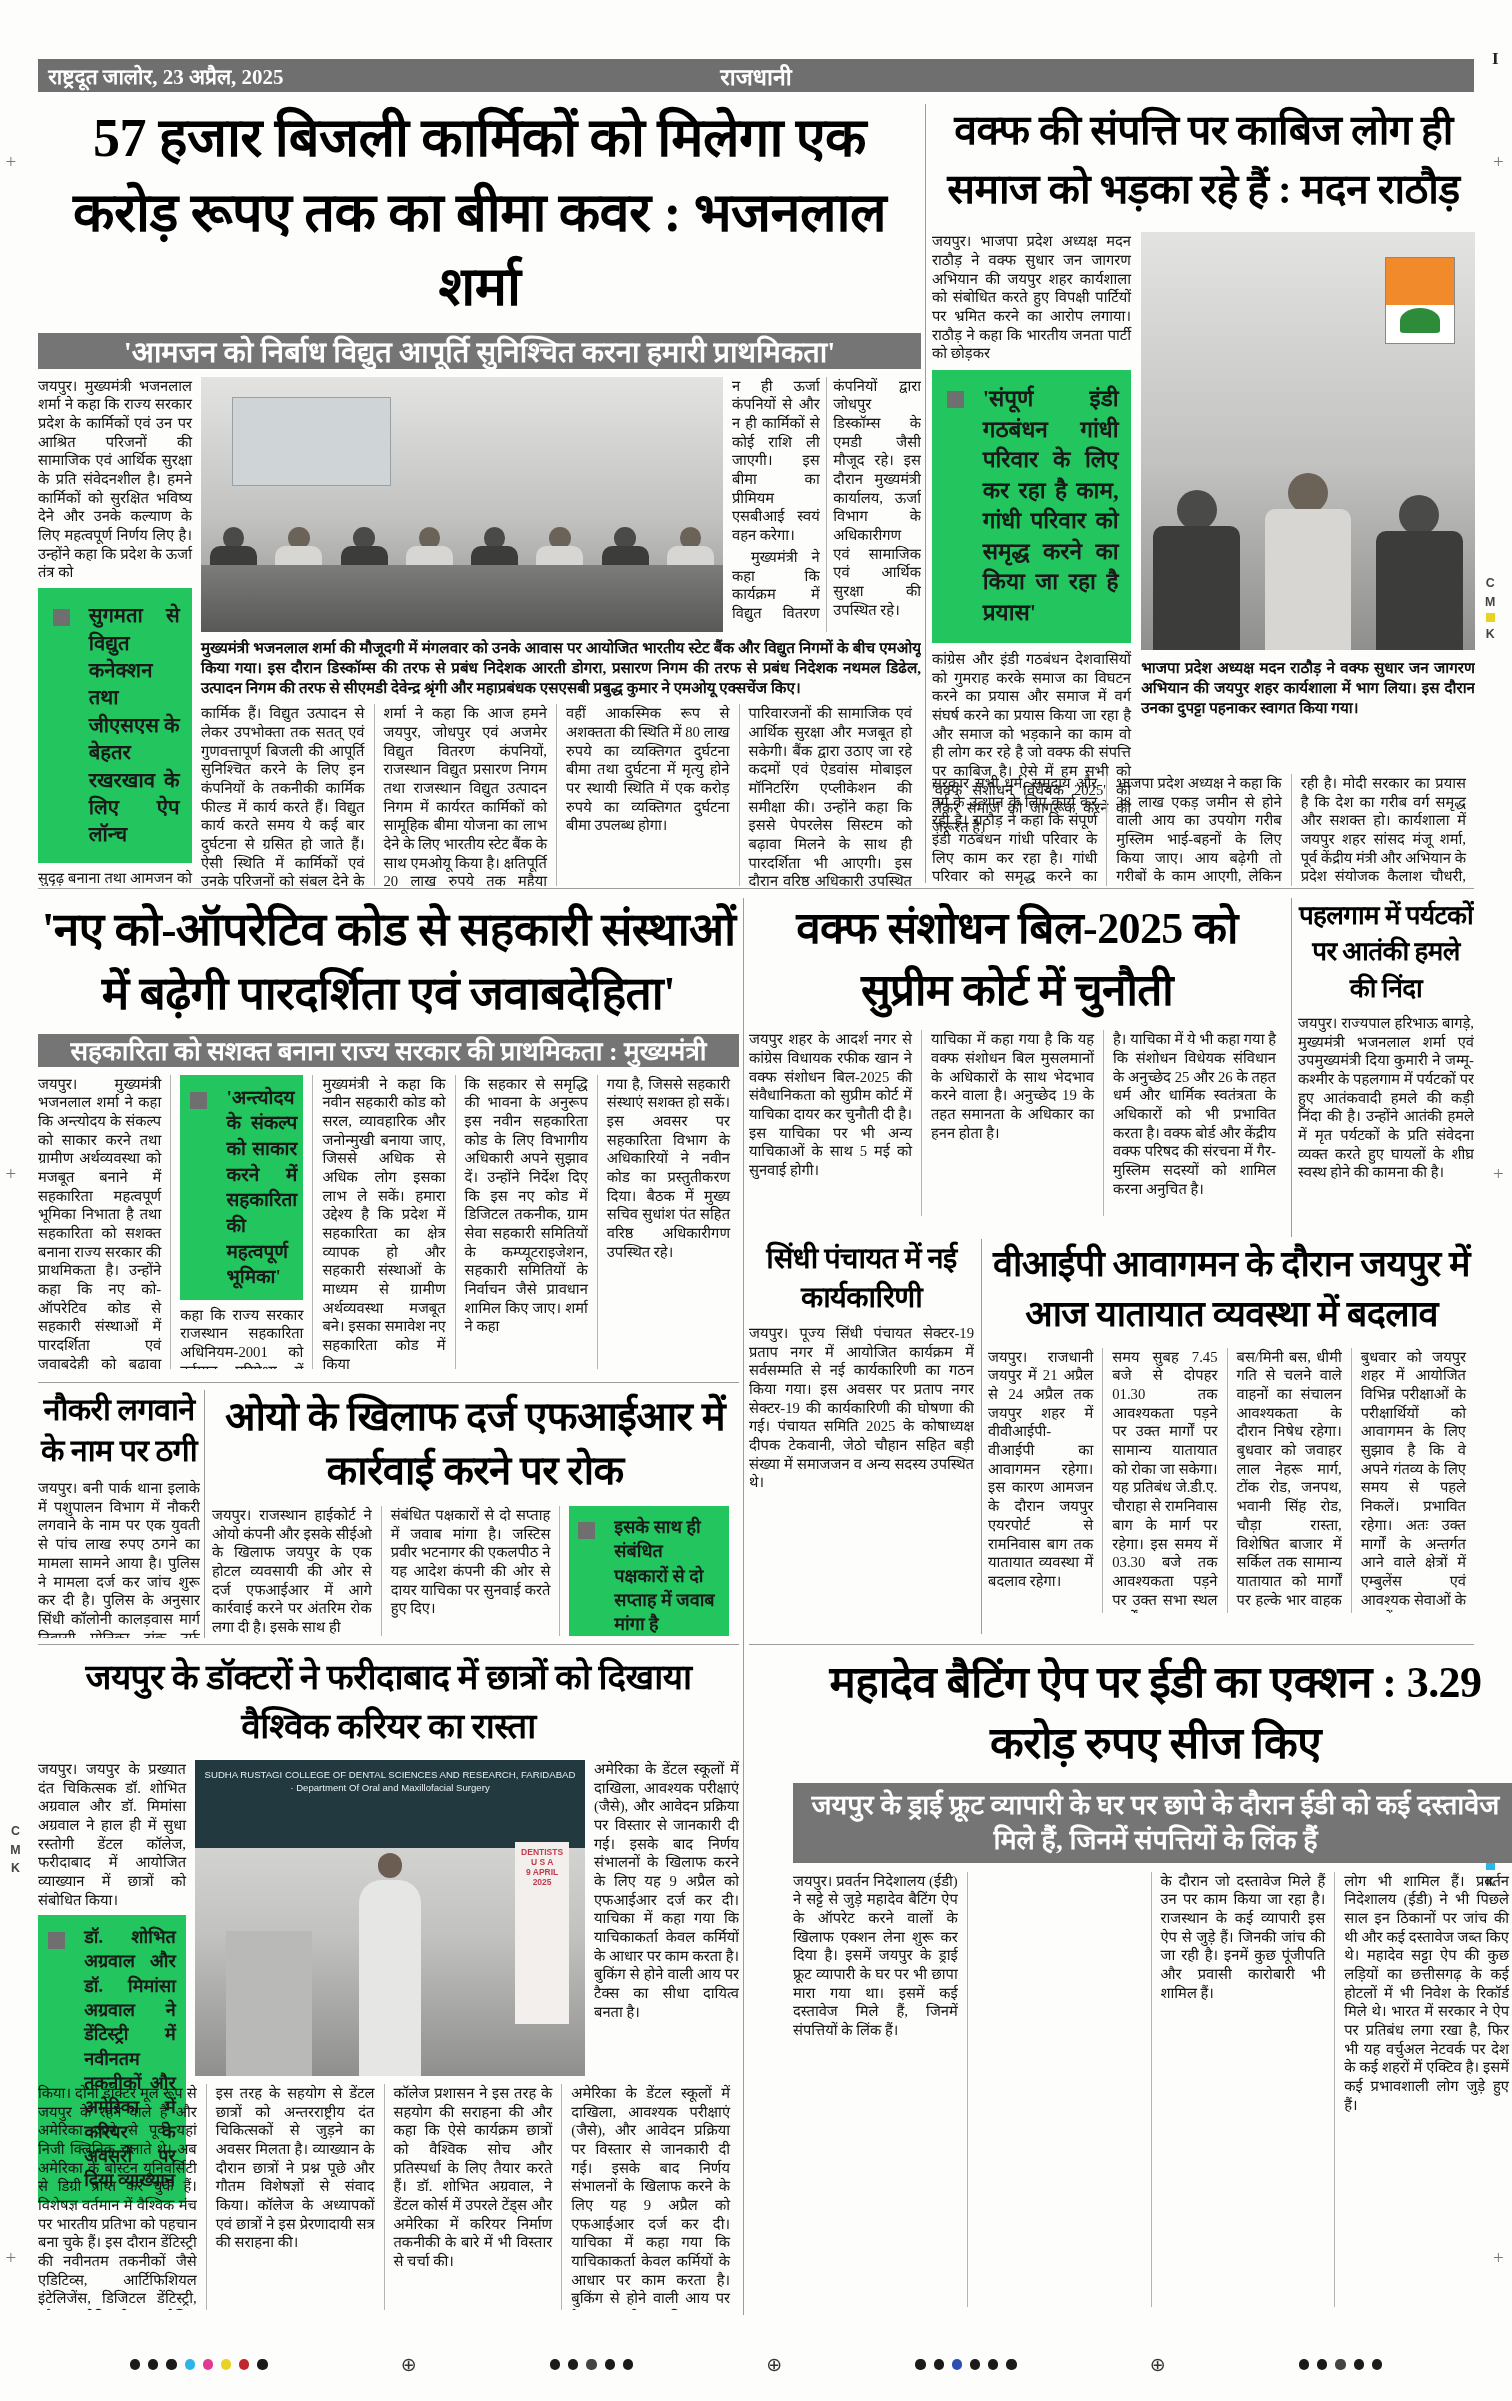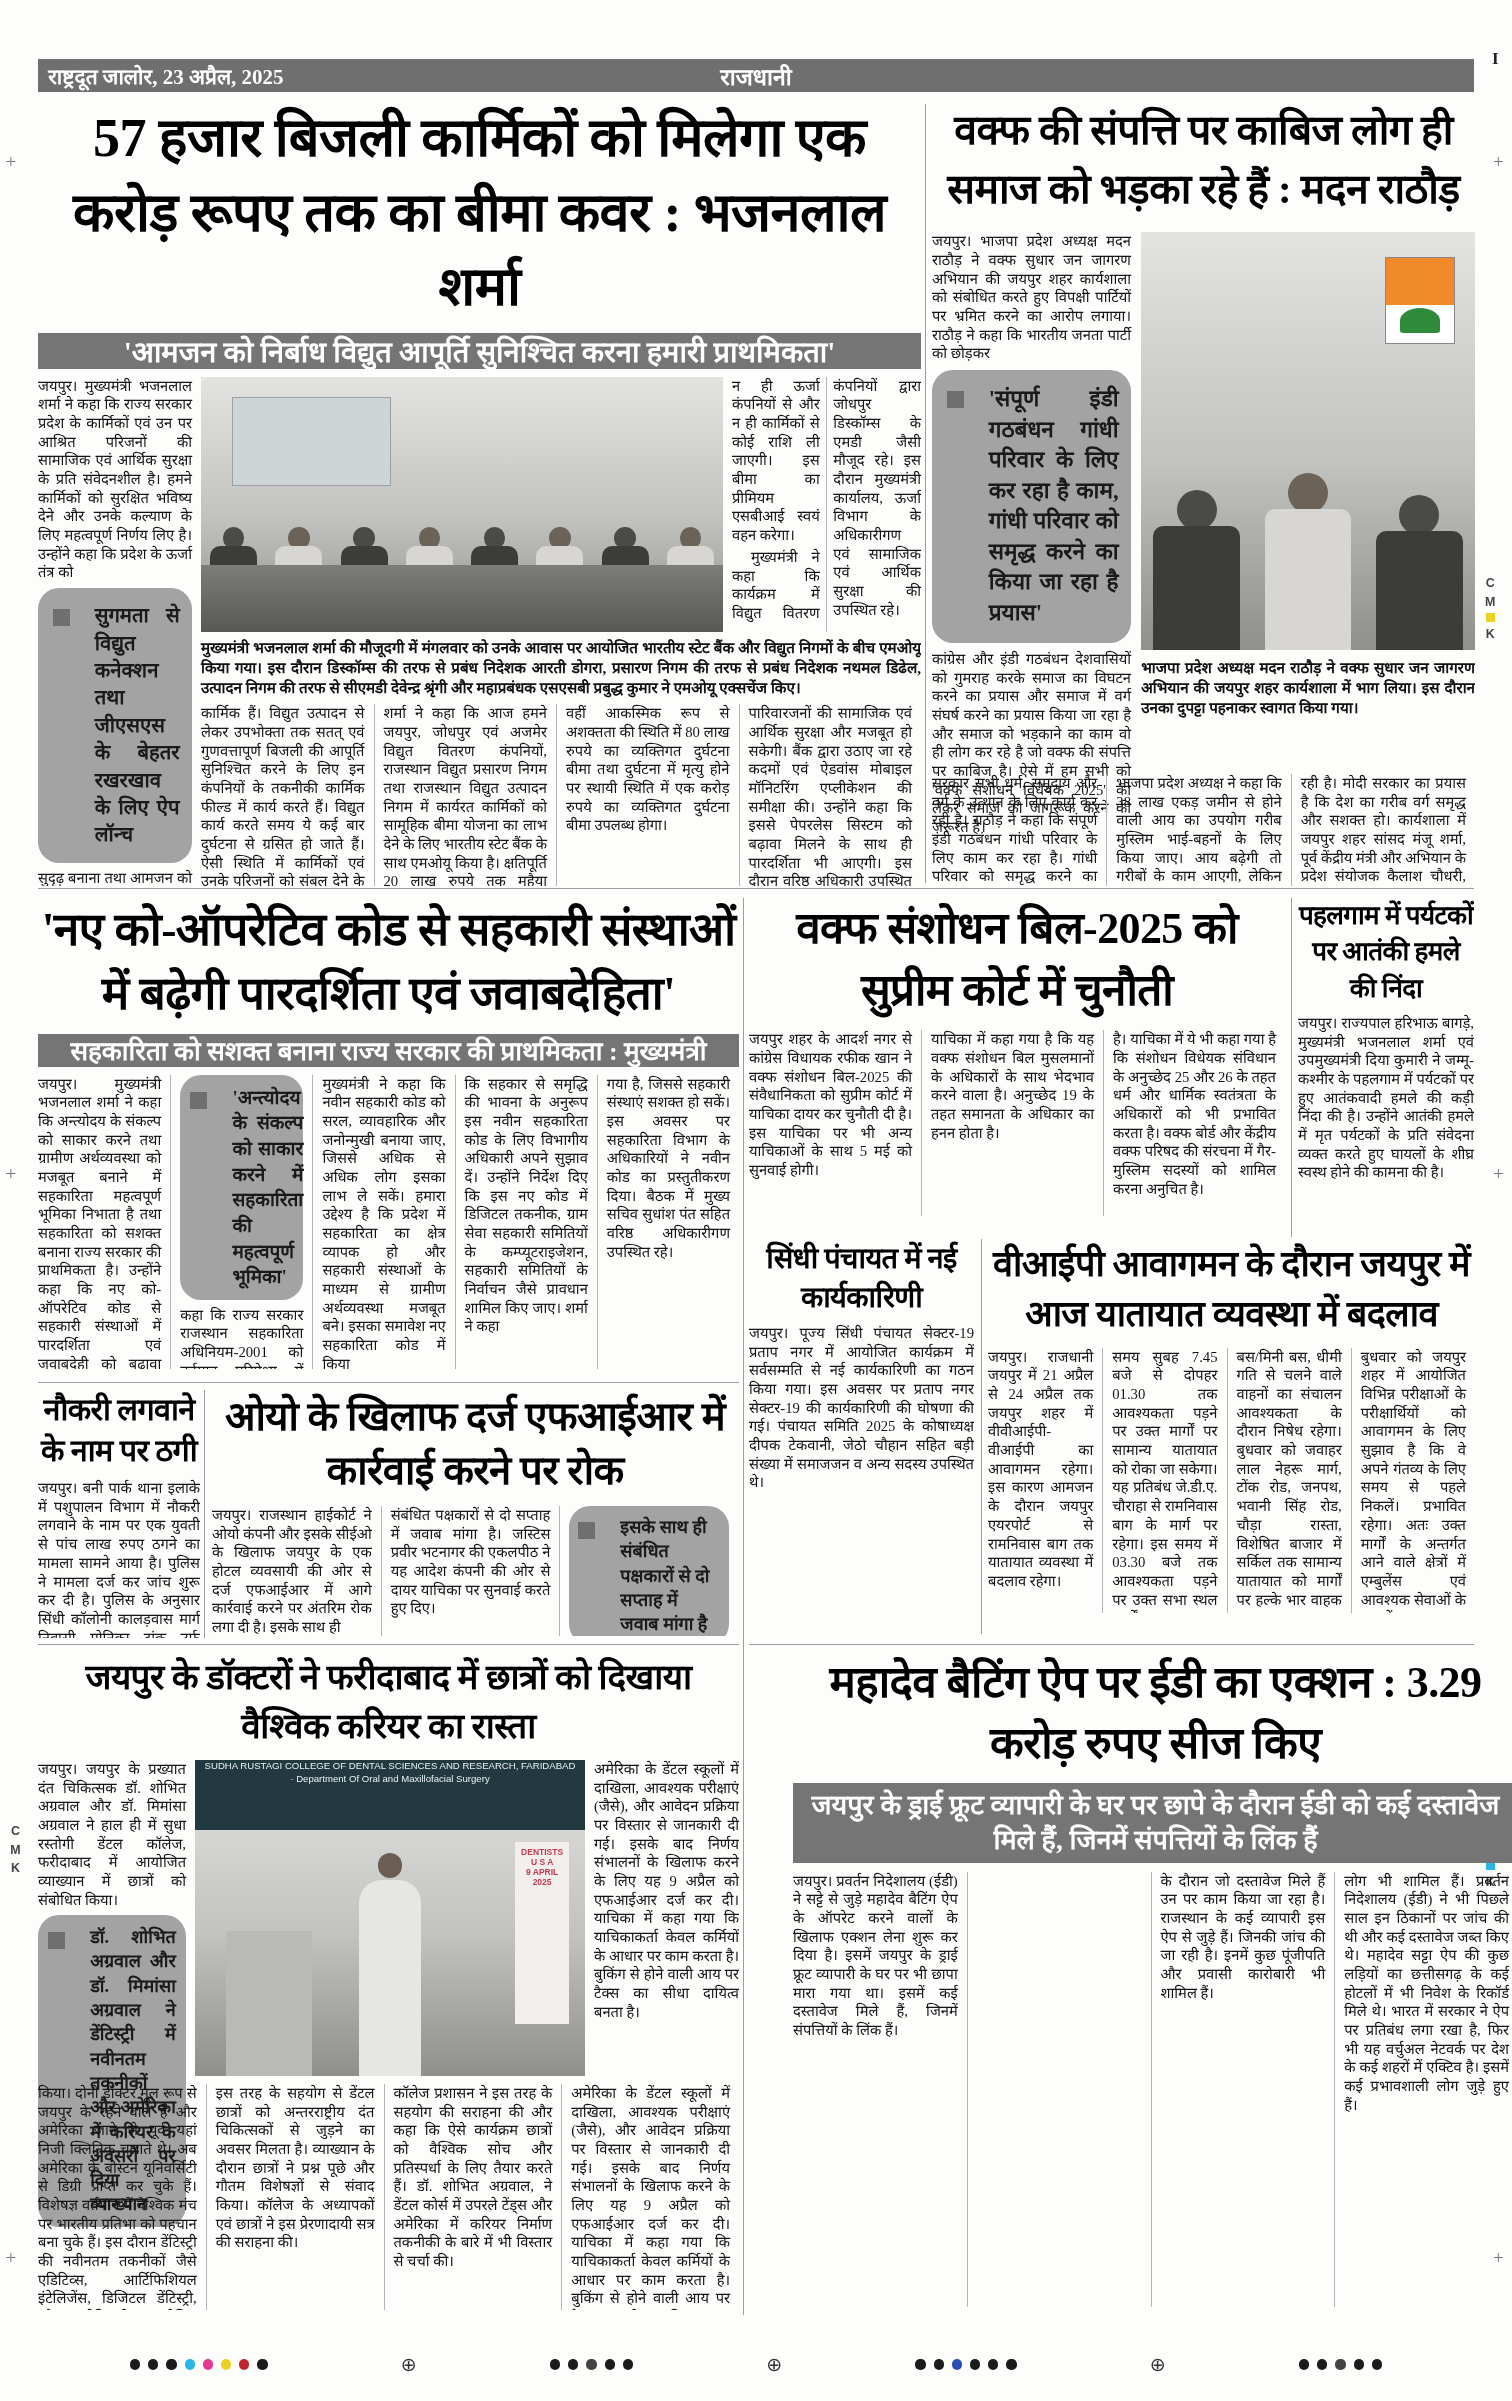--- a/index.html
+++ b/index.html
@@ -14,39 +14,39 @@
   
   .sec{position:absolute;overflow:hidden;}
   .hl{font-weight:bold;text-align:center;line-height:1.3;color:#000;letter-spacing:-0.6px;}
   .bar{background:#757575;color:#fff;font-weight:bold;text-align:center;display:flex;align-items:center;justify-content:center;}
   .body{font-size:14.7px;line-height:1.27;text-align:justify;color:#141414;}
   .body p{margin:0 0 3.4px 0;text-indent:19px;}
   .body p.nofirst{text-indent:0;}
   .colrow{display:flex;}
   .colrow .c{flex:1;padding:0 9px;border-left:0.6px solid #b4b4b4;overflow:hidden;}
   .colrow .c:first-child{border-left:none;padding-left:0;}
-  .qbox{background:#a3a3a3;padding:14.7px 12.4px 14.7px 14.7px;display:flex;gap:25px;border-radius:21px;}
+  .qbox{background:#22c55e;padding:14.7px 12.4px 14.7px 14.7px;display:flex;gap:19px;}
   .qbox .sq{width:17px;height:17px;background:#6f6f6f;flex:0 0 17px;margin-top:6.8px;}
   .qbox .qt{font-size:22.6px;line-height:1.35;font-weight:bold;color:#1a1a1a;}
   .cap{font-weight:bold;font-size:15.2px;line-height:1.3;text-align:justify;}
   .photo{position:relative;background:linear-gradient(180deg,#e3e3e1 0%,#c2c2c0 55%,#8f8f8d 100%);overflow:hidden;}
   .photo .tableline{position:absolute;left:0;right:0;bottom:0;height:26%;background:linear-gradient(180deg,#7c7c7a,#585856);}
   .pplrow{position:absolute;left:0;right:0;bottom:18%;display:flex;justify-content:space-around;align-items:flex-end;}
   .person{width:9%;display:flex;flex-direction:column;align-items:center;}
   .person .hd{width:46%;aspect-ratio:1/1;border-radius:50%;background:#4a4a48;}
   .person .tr{width:100%;height:40px;border-radius:10.2px 10.2px 0 0;background:#3c3c3a;margin-top:-3.4px;}
   .person.lite .hd{background:#6b6258;} .person.lite .tr{background:#d8d6d2;}
   .screenbox{position:absolute;left:6%;top:8%;width:30%;height:34%;background:#cfd4d6;border:1.7px solid #9aa0a3;}
   .vline{position:absolute;width:1.1px;background:#9c9c9c;}
   .hline{position:absolute;height:1.1px;background:#9c9c9c;}
   
   .bjpflag{position:absolute;right:6%;top:6%;width:68px;height:85px;background:linear-gradient(180deg,#f08a2b 55%,#ffffff 55%);border:1.1px solid #888;}
   .bjpflag .lotus{position:absolute;left:13.6px;top:50px;width:40px;height:25px;background:#2e8b3a;border-radius:50% 50% 10% 10%;}
   .banner-dark{position:absolute;left:0;top:0;right:0;height:22%;background:#223a3f;color:#e9f2f4;
-               font-family:"Liberation Sans",sans-serif;font-size:9.6px;line-height:1.35;padding:0 8px;text-align:center;}
+               font-family:"Liberation Sans",sans-serif;font-size:9.6px;line-height:1.35;padding:9px 8px;text-align:center;}
   .podium{position:absolute;left:8%;bottom:0;width:22%;height:46%;background:#b9b9b7;}
   .speaker{position:absolute;left:42%;bottom:0;width:16%;height:62%;background:#e6e6e4;border-radius:22.6px 22.6px 0 0;}
   .speaker:before{content:"";position:absolute;left:30%;top:-27px;width:40%;aspect-ratio:1;border-radius:50%;background:#6b5d52;}
   .redsign{position:absolute;right:4%;top:26%;width:14%;height:56%;background:#f2efec;color:#c23b4e;
            font-family:"Liberation Sans",sans-serif;font-size:8.5px;font-weight:bold;text-align:center;padding-top:4.5px;}
   
   .cropmark{position:absolute;color:#777;font-size:19px;font-weight:normal;}
   .cmyk{position:absolute;display:flex;flex-direction:column;gap:4.5px;font-family:"Liberation Sans",sans-serif;
         font-size:12.4px;font-weight:bold;color:#444;align-items:center;}
   .cmyk i{font-style:normal;}

